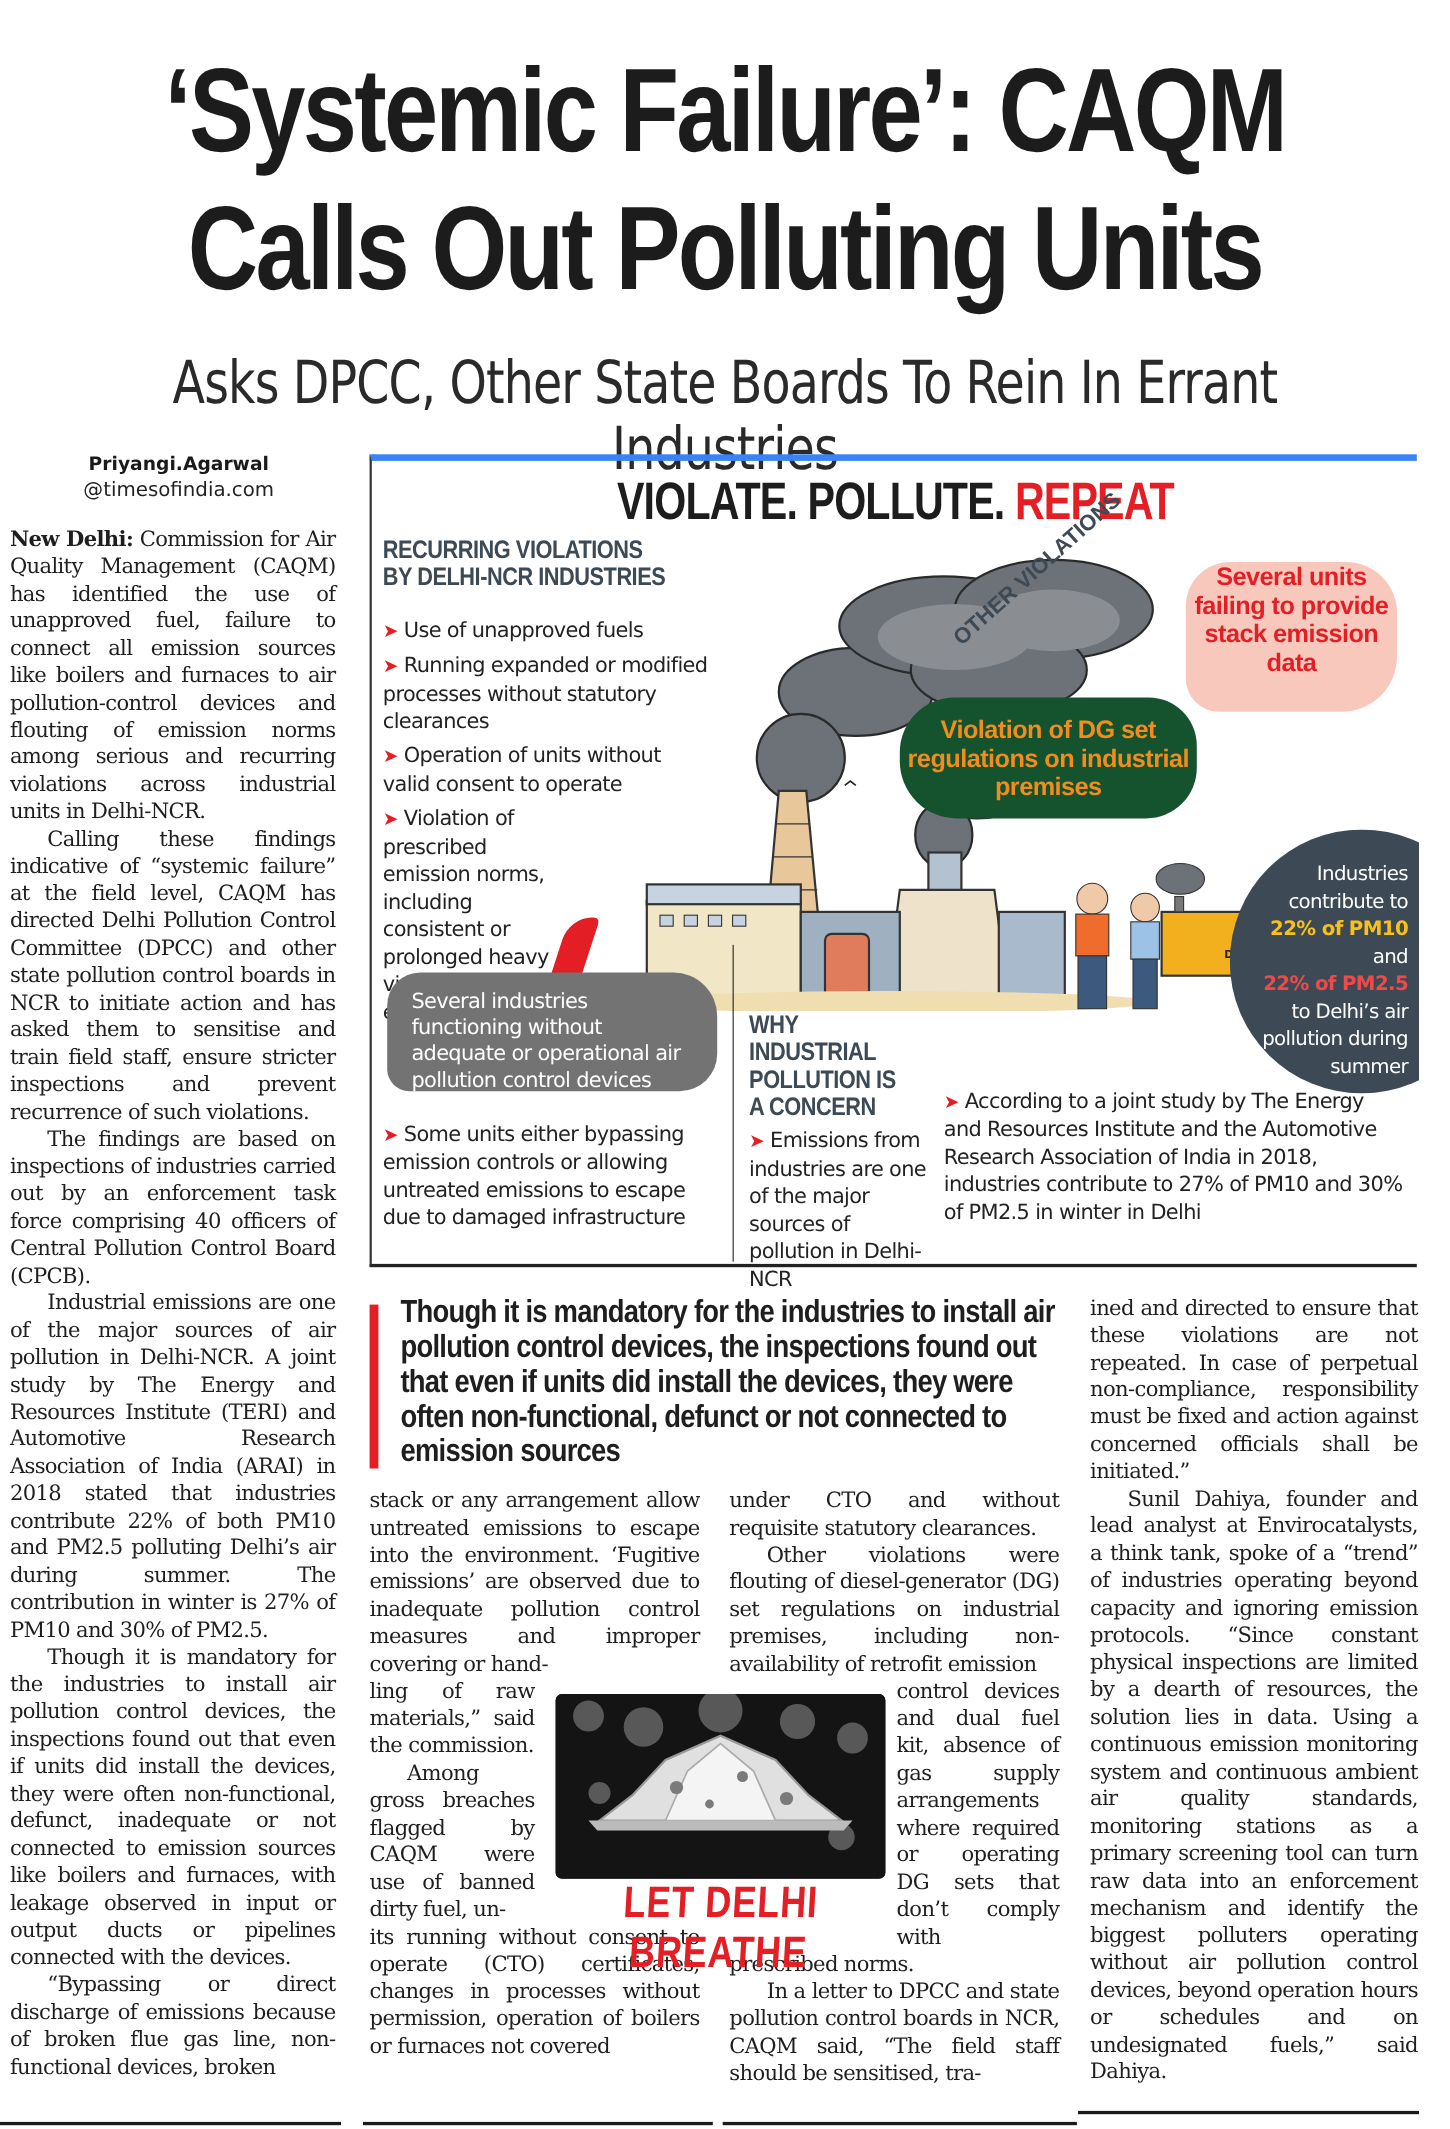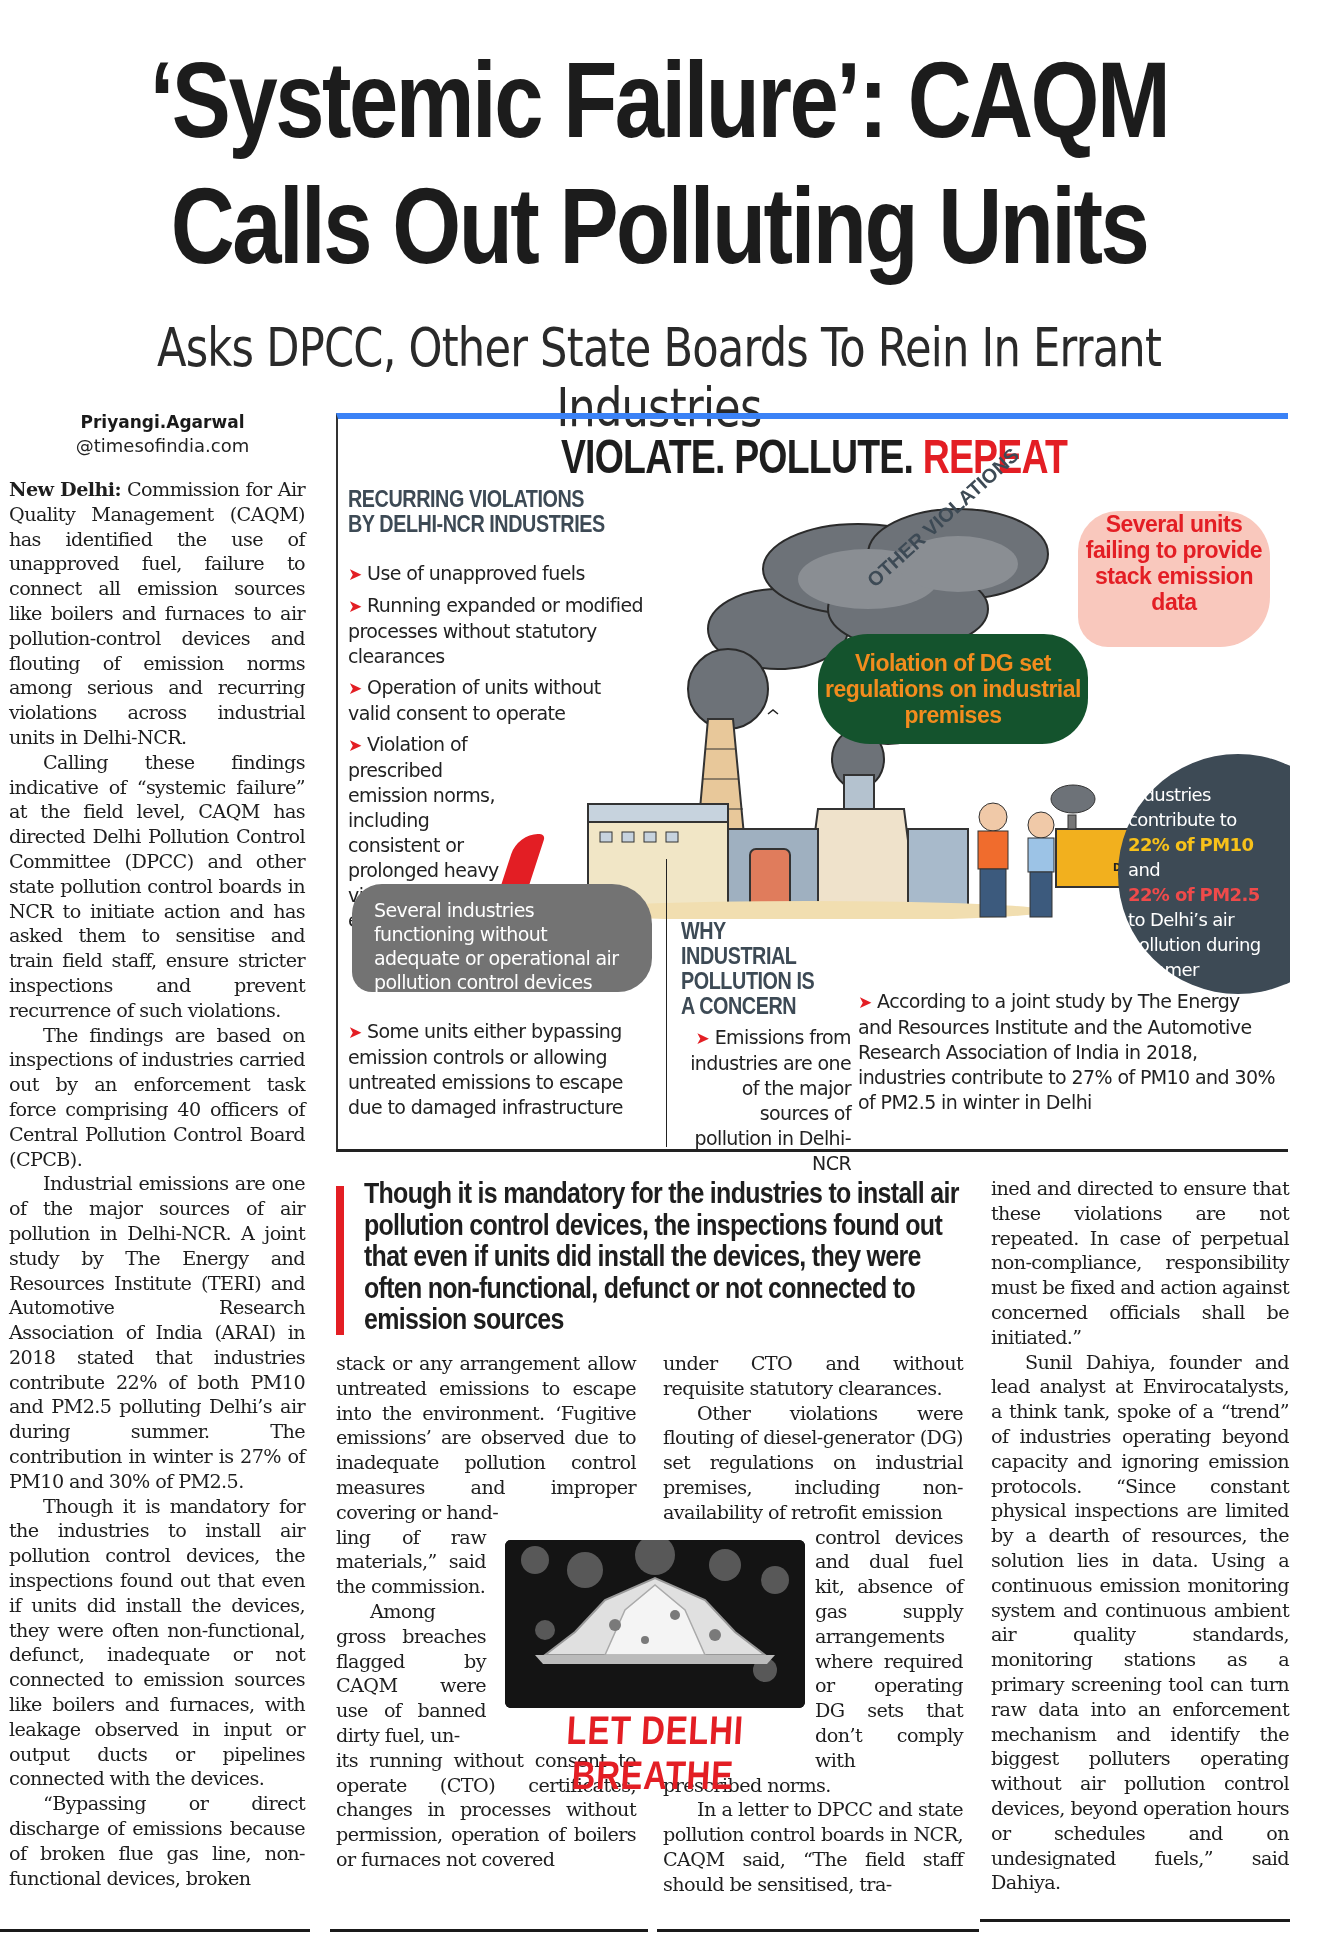--- a/index.html
+++ b/index.html
@@ -62,36 +62,36 @@
   .bubble { position:absolute; font-family:"Liberation Sans", sans-serif; font-weight:700; text-align:center;
     letter-spacing:-0.5px; }
   #bubble-stack { left:740px; top:92px; width:192px; height:136px; background:#f9c8bd;
     border-radius:40px 46px 50px 30px; color:#e31e24; font-size:23px; line-height:26px; }
   #bubble-dg { left:480px; top:215px; width:270px; height:110px; background:#14532d;
     border-radius:50px 44px 46px 52px; color:#f28c1e; font-size:23px; line-height:26px; padding-top:16px; }
   #other-violations { position:absolute; left:540px; top:150px; font-family:"Liberation Sans", sans-serif;
     font-weight:700; color:#3d4a55; font-size:20px; transform:rotate(-42deg); transform-origin:left bottom; letter-spacing:0px; }
   #circle-clip { position:absolute; left:780px; top:335px; width:172px; height:240px; overflow:hidden; }
   #circle-clip .disc { position:absolute; left:0; top:0; width:240px; height:240px; border-radius:50%; background:#3d4a55; }
-  #circle-text { position:absolute; left:10px; top:28px; width:152px; color:#fff;
+  #circle-text { position:absolute; left:10px; top:28px; width:152px; text-align:right; color:#fff;
     font-family:"DejaVu Sans", sans-serif; font-size:18px; line-height:25px; letter-spacing:-0.6px; }
   #circle-text .y { color:#f7c11a; font-weight:700; }
   #circle-text .r { color:#ef4a4a; font-weight:700; }
 
   #red-blob { position:absolute; left:14px; top:465px; width:300px; height:108px; background:#737373;
     border-radius:30px 40px 34px 20px; color:#fff; padding:14px 22px; }
   #red-blob .info-t { color:#fff; font-size:19px; line-height:24px; }
   #red-tail { position:absolute; left:170px; top:415px; width:28px; height:60px; background:#e31e24;
     border-radius:20px 6px 10px 0; transform:skewX(-18deg); }
 
   #bypass { position:absolute; left:10px; top:600px; width:300px; }
 
   #why-div { position:absolute; left:328px; top:440px; width:1px; height:288px; background:#222; }
   #why { position:absolute; left:343px; top:500px; width:170px; }
-  #why .info-t { margin-top:6px;text-align:right; }
+  #why .info-t { margin-top:6px; }
   #study { position:absolute; left:520px; top:570px; width:420px; }
 
   
   #pull-bar { position:absolute; left:336px; top:1186px; width:8px; height:149px; background:#e31e24; }
   #pull { position:absolute; left:364px; top:1178px; width:620px;
     font-family:"Liberation Sans", sans-serif; font-weight:700; font-size:29px; line-height:31.5px;
     color:#1e1e1e; letter-spacing:-0.8px; transform:scaleX(0.86); transform-origin:left; width:720px; }
 
   
   #ldb { position:absolute; left:497px; top:1540px; width:314px; height:226px; }

